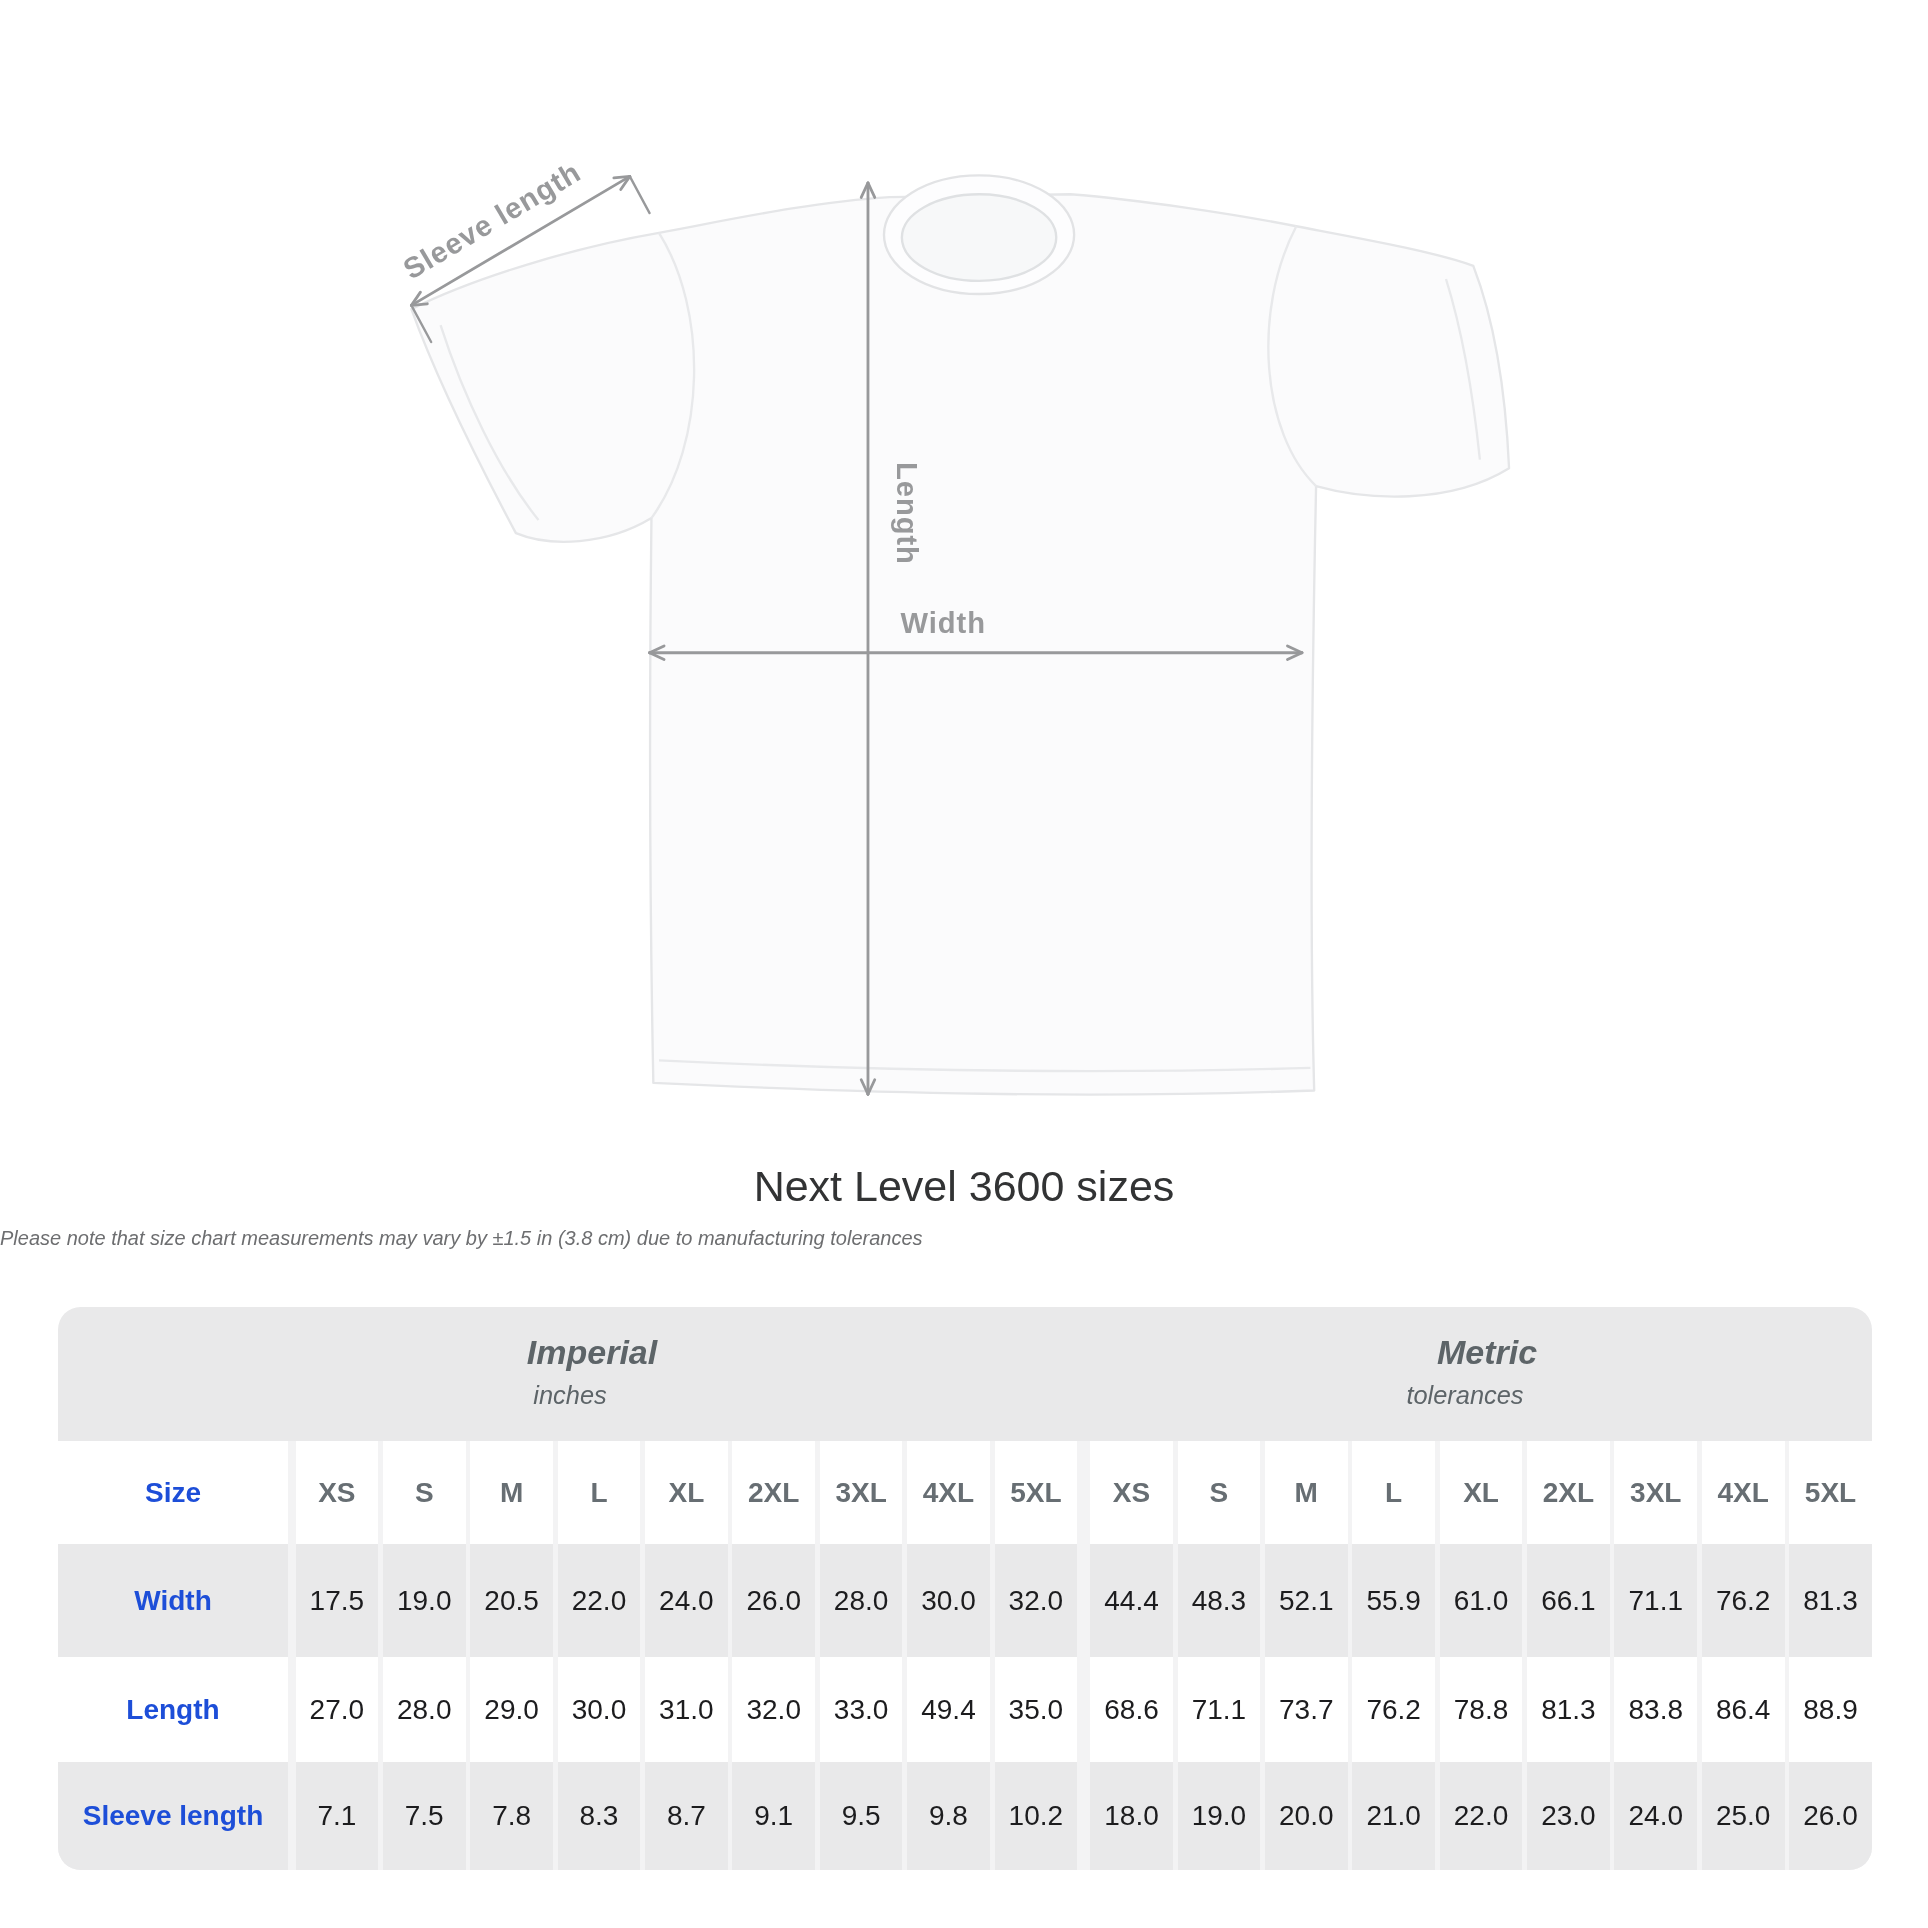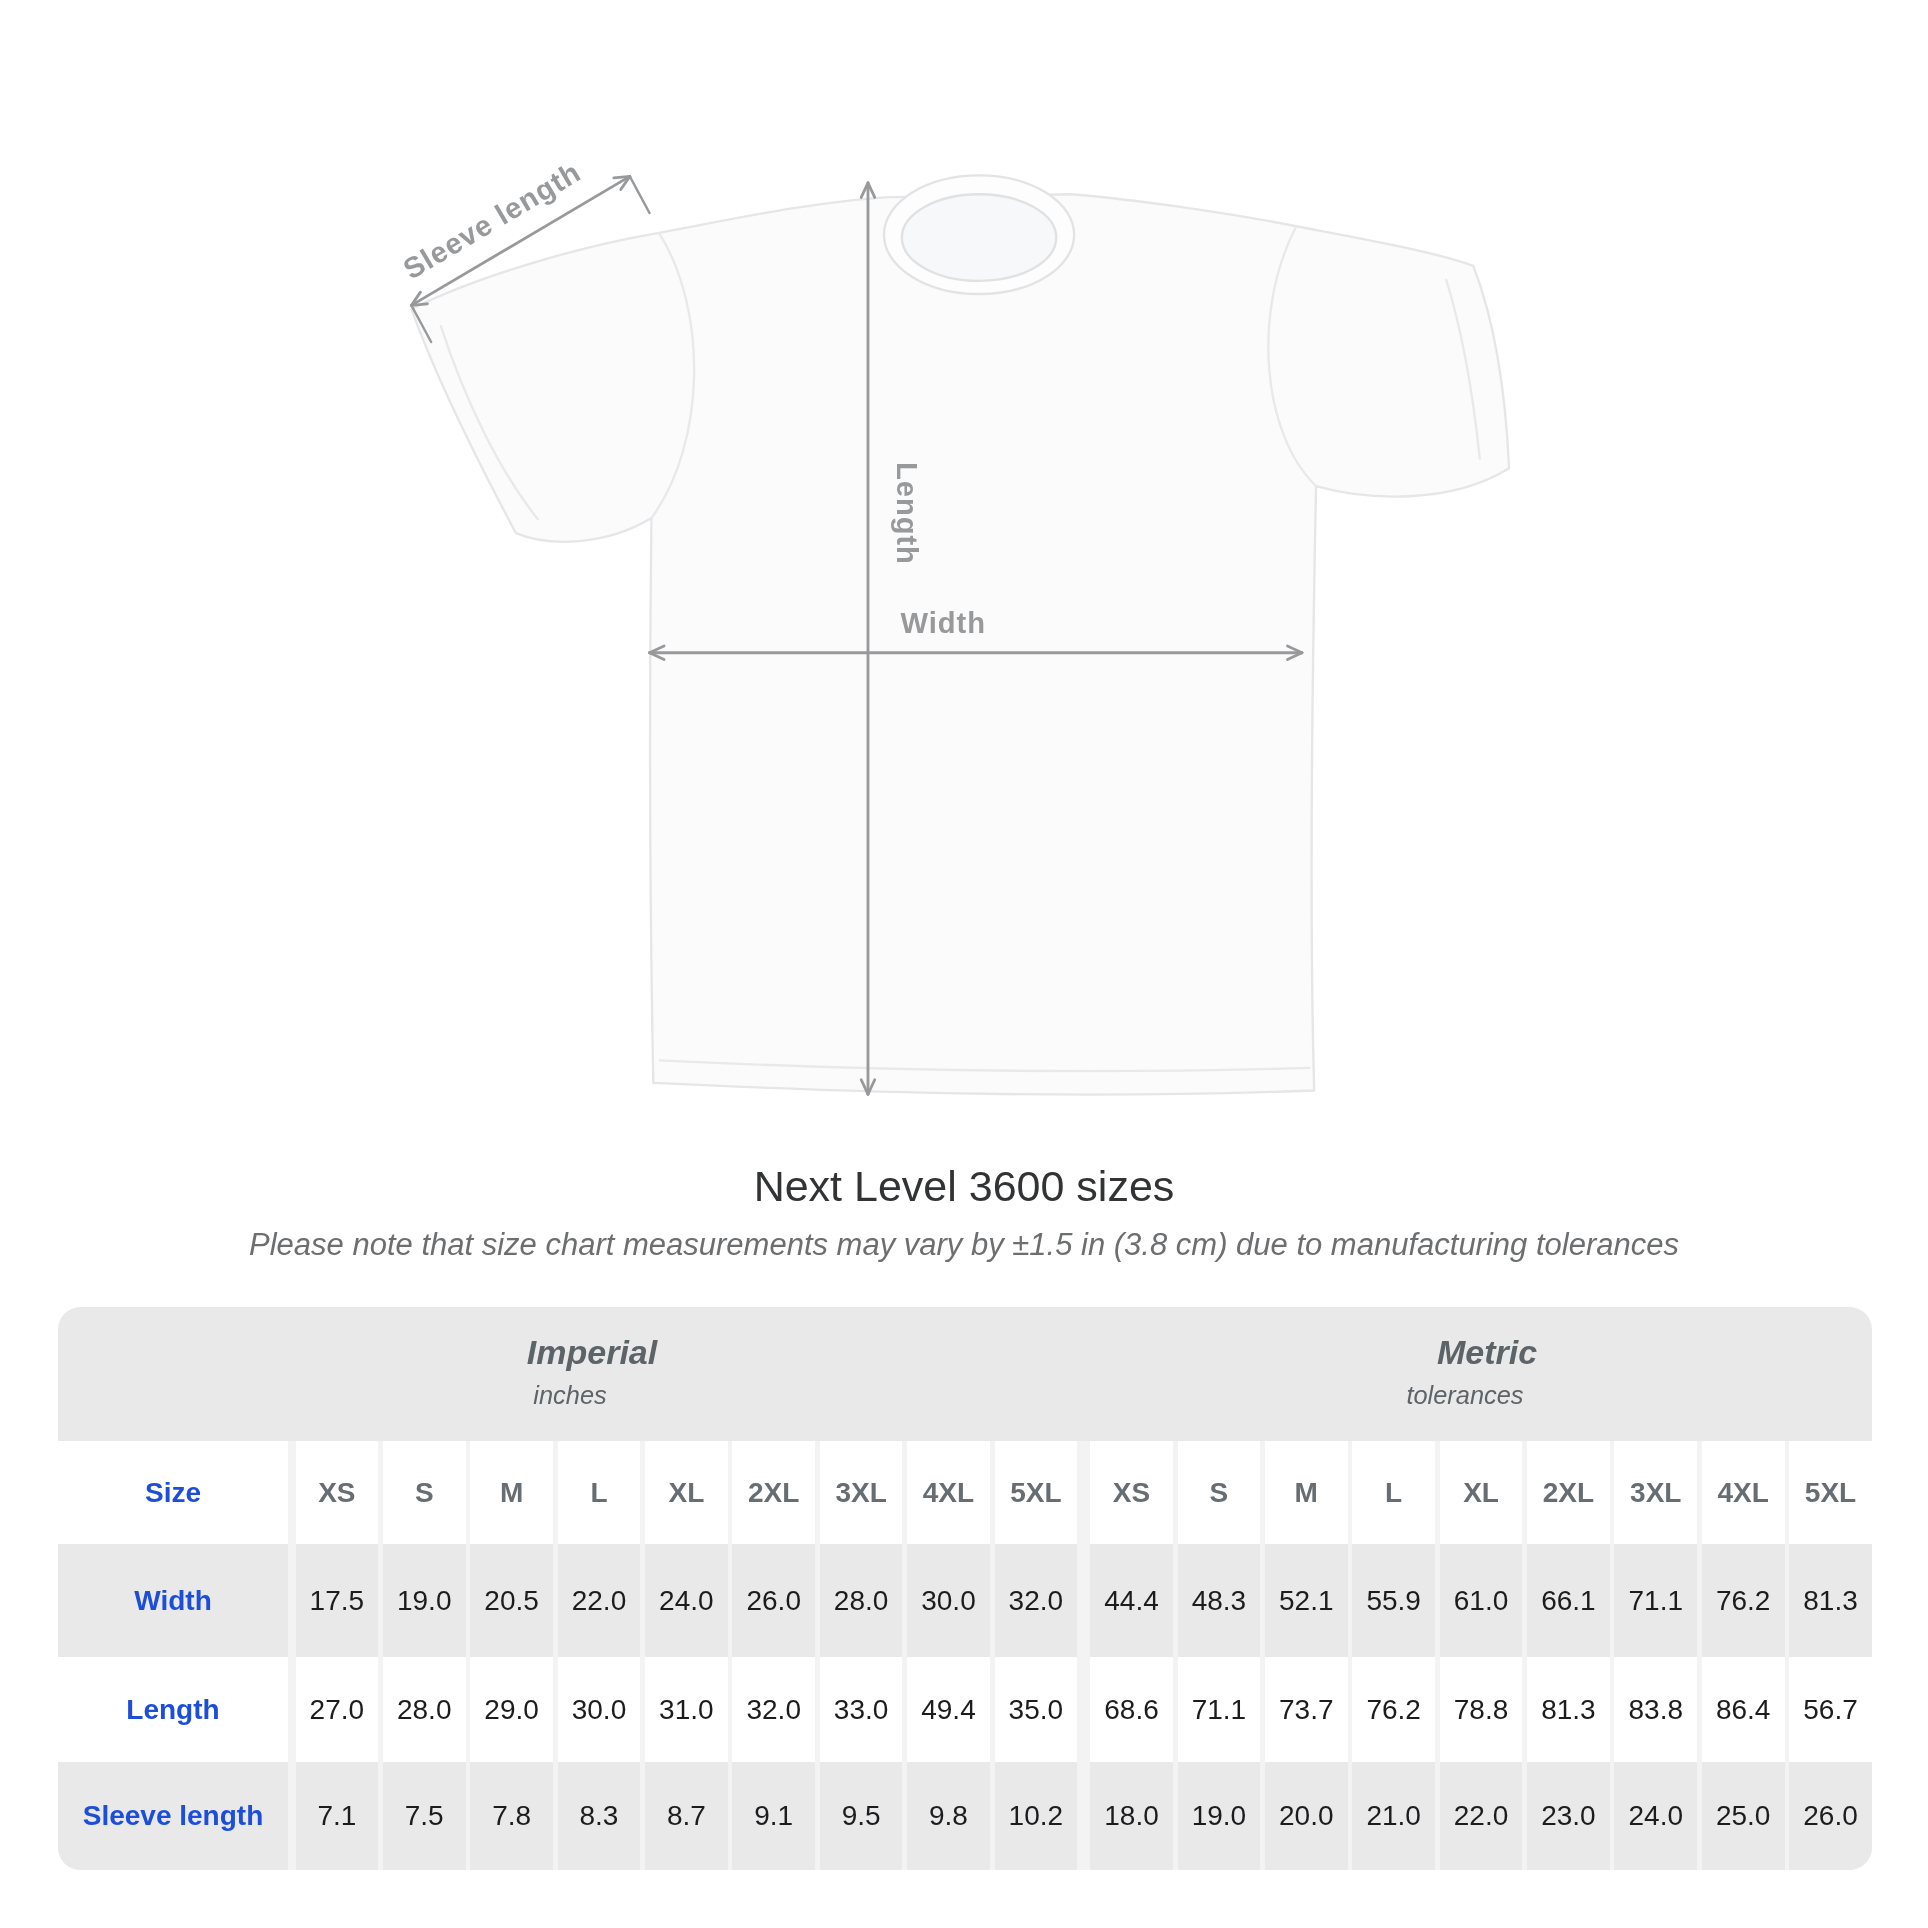--- a/index.html
+++ b/index.html
@@ -13,21 +13,21 @@
     font-family:"Liberation Sans", sans-serif;
     font-weight:bold;font-size:31px;fill:#98999b;letter-spacing:1px;
   }
   
   .chart-title{
     position:absolute;left:0;top:1162px;width:100%;
     text-align:center;font-size:43px;font-weight:normal;color:#323334;
   }
   .chart-subtitle{
     position:absolute;left:0;top:1227px;width:100%;
-    text-align:center;font-size:31px;font-style:italic;color:#6d6e70;
+    text-align:left;font-size:20px;font-style:italic;color:#6d6e70;
   }
   
   .size-table{
     position:absolute;left:58px;top:1307px;width:1814px;height:563px;
     border-radius:22.6px;overflow:hidden;
   }
   .unit-band{
     position:relative;height:134px;background:#e9e9ea;
   }
   .unit-group{position:absolute;top:0;height:100%;text-align:center;}
@@ -178,21 +178,21 @@
         <div class="cell data">49.4</div>
         <div class="cell data">35.0</div>
         <div class="cell data first-met">68.6</div>
         <div class="cell data">71.1</div>
         <div class="cell data">73.7</div>
         <div class="cell data">76.2</div>
         <div class="cell data">78.8</div>
         <div class="cell data">81.3</div>
         <div class="cell data">83.8</div>
         <div class="cell data">86.4</div>
-        <div class="cell data">56.7</div>
+        <div class="cell data">88.9</div>
       </div>
       <div class="t-row gray" style="height: 108px;">
         <div class="cell label">Sleeve length</div>
         <div class="cell data first-imp">7.1</div>
         <div class="cell data">7.5</div>
         <div class="cell data">7.8</div>
         <div class="cell data">8.3</div>
         <div class="cell data">8.7</div>
         <div class="cell data">9.1</div>
         <div class="cell data">9.5</div>

